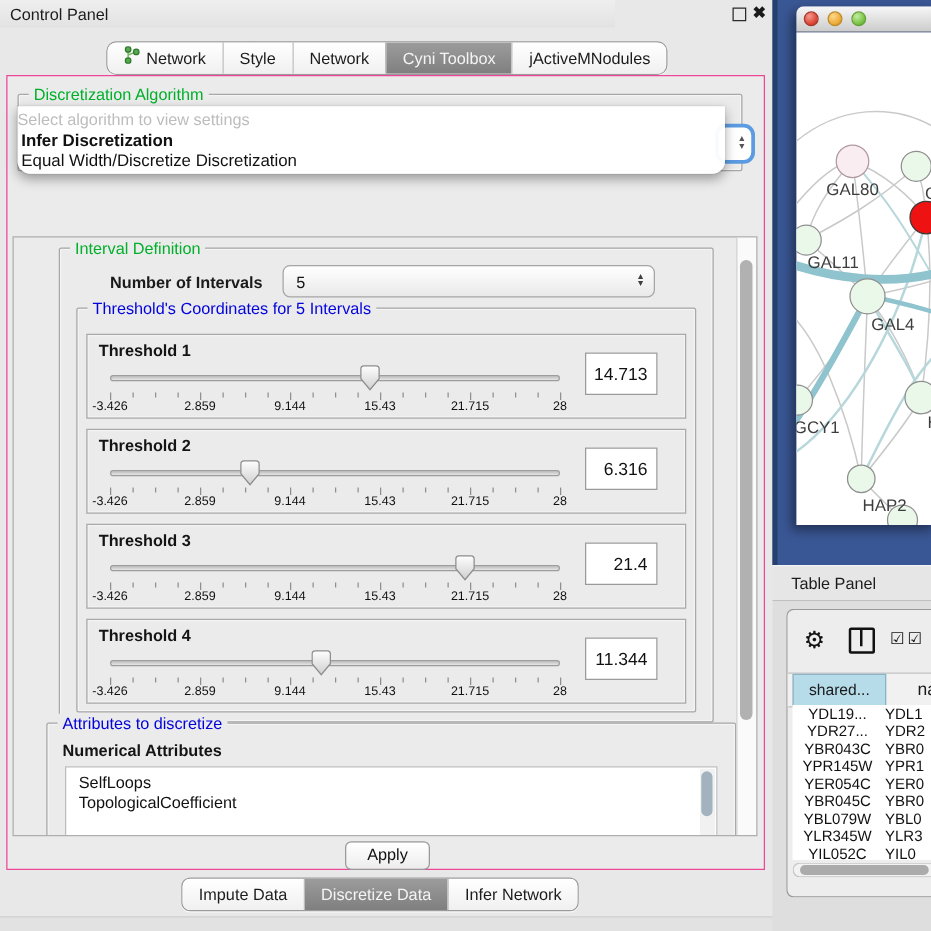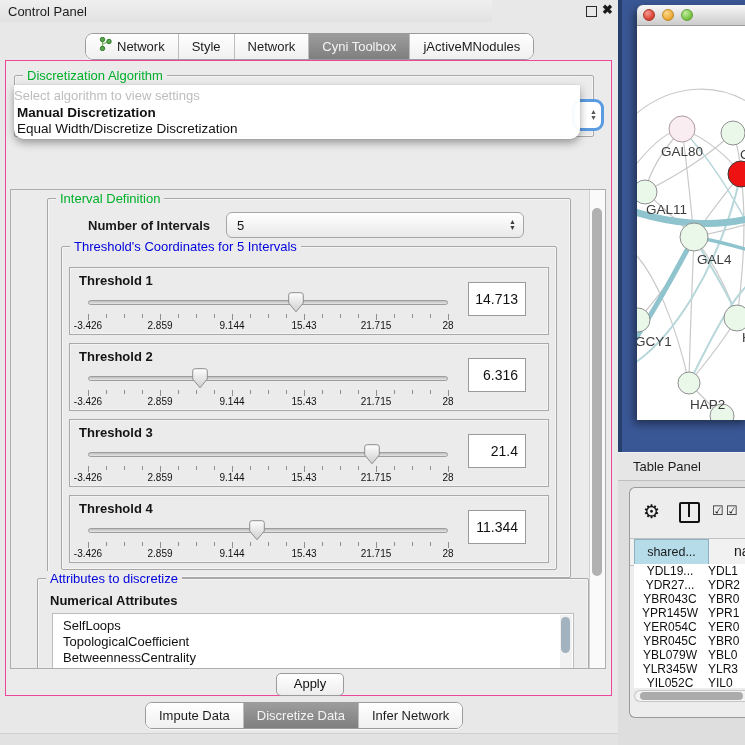--- a/index.html
+++ b/index.html
@@ -158,21 +158,21 @@
     <div class="algo-stub" style="left:566px;top:38px;width:32px;height:32px;">
       <span class="arrows">
           <span>▲</span>
           <span>▼</span>
         </span>
     </div>
 
     <div class="popup" style="left:8px;top:24px;width:566px;height:52px;">
       <div class="popup-prompt">Select algorithm to view settings</div>
       <div id="algo-options">
-          <div class="popup-item bold">Manual Discretization</div>
+          <div class="popup-item bold">Infer Discretization</div>
           <div class="popup-item">Equal Width/Discretize Discretization</div>
         </div>
     </div>
 
 
     <div class="scrollpane">
 
       <div class="group" style="left:36px;top:8px;width:522px;height:378px;">
         <span class="group-title gt-green">Interval Definition</span>
         <span style="position:absolute;left:40px;top:19px;font-size:13px;font-weight:bold;">Number of Intervals</span>
@@ -339,21 +339,20 @@
         </div>
       </div>
 
       <div class="group" style="left:26px;top:388px;width:550px;height:100px;">
         <span class="group-title gt-blue">Attributes to discretize</span>
         <span class="attr-sub">Numerical Attributes</span>
         <div class="attr-list">
           <div id="attr-items" style="padding-top:4px;">
               <div class="attr-item">SelfLoops</div>
               <div class="attr-item">TopologicalCoefficient</div>
-              <div class="attr-item">BetweennessCentrality</div>
             </div>
           <div class="attr-scroll">
               <div class="vthumb"></div>
             </div>
         </div>
       </div>
 
       <div class="vscroll">
         <div class="vthumb" style="top:18px;height:368px;"></div>
       </div>

